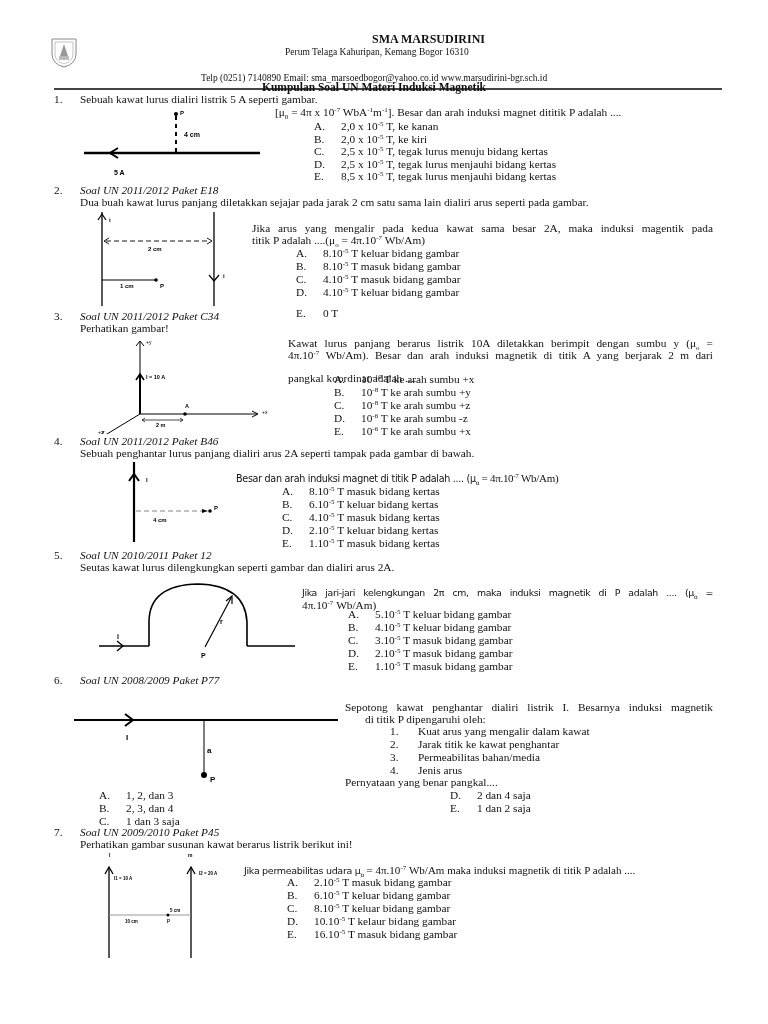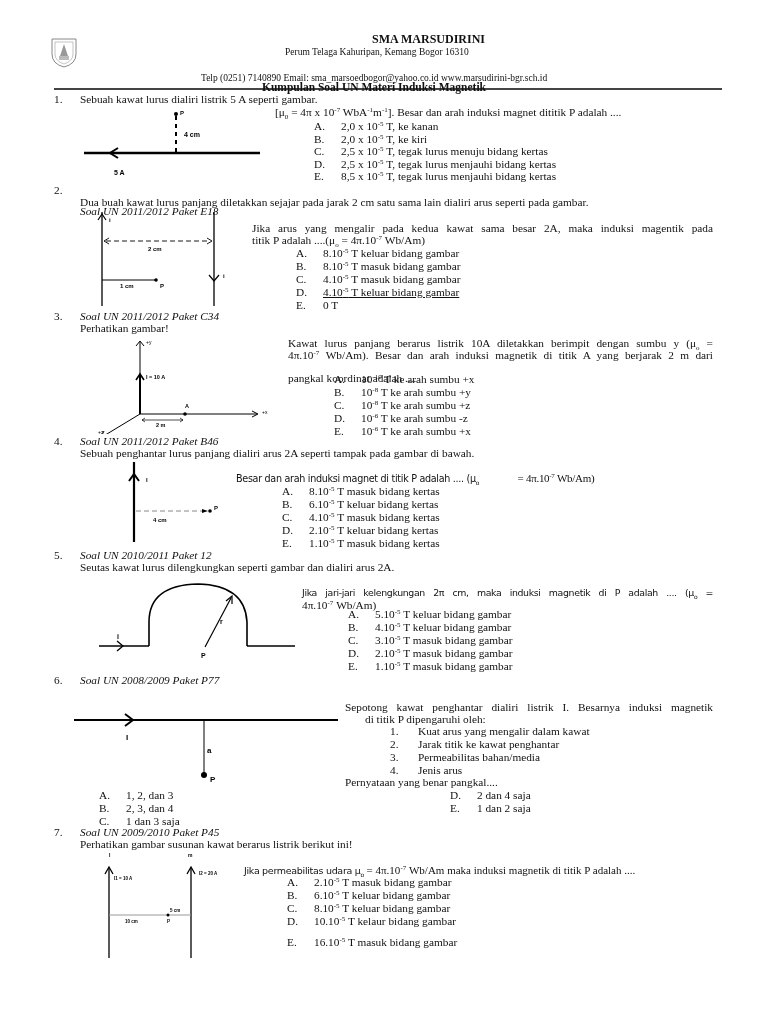--- a/index.html
+++ b/index.html
@@ -55,21 +55,21 @@
     <div class="line" style="position:relative; margin-bottom:0.5px;"><span class="opt-l">A.</span><span>2,0 x 10</span><sup>-5</sup><span> T, ke kanan</span></div>
     <div class="line" style="position:relative; margin-bottom:0.5px;"><span class="opt-l">B.</span><span>2,0 x 10</span><sup>-5</sup><span> T, ke kiri</span></div>
     <div class="line" style="position:relative; margin-bottom:0.5px;"><span class="opt-l">C.</span><span>2,5 x 10</span><sup>-5</sup><span> T, tegak lurus </span><span class="u">menuju</span><span> bidang kertas</span></div>
     <div class="line" style="position:relative; margin-bottom:0.5px;"><span class="opt-l">D.</span><span>2,5 x 10</span><sup>-5</sup><span> T, tegak lurus </span><span class="u">menjauhi</span><span> bidang kertas</span></div>
     <div class="line" style="position:relative;"><span class="opt-l">E.</span><span>8,5 x 10</span><sup>-5</sup><span> T, tegak lurus </span><span class="u">menjauhi</span><span> bidang kertas</span></div>
   </div>
 </div>
 
 <div>
   <div class="line" style="left:54px; top:184px;">2.</div>
-  <div class="line it" style="left:80px; top:184px;margin-top:21px;">Soal UN 2011/2012 Paket E18</div>
+  <div class="line it" style="left:80px; top:184px;">Soal UN 2011/2012 Paket E18</div>
   <div class="line" style="left:80px; top:196px;">Dua buah kawat lurus panjang diletakkan sejajar pada jarak 2 cm satu sama lain dialiri arus seperti pada gambar.</div>
   <svg class="abs" style="left:90px; top:208px;" width="140" height="100">
     <line x1="12" y1="4" x2="12" y2="98" stroke="#000" stroke-width="1.3"></line>
     <path d="M8 12 L12 6 L16 12" fill="none" stroke="#000" stroke-width="1.2"></path>
     <text x="19" y="14" font-size="6" font-weight="bold">i</text>
     <line x1="124" y1="4" x2="124" y2="98" stroke="#000" stroke-width="1.3"></line>
     <path d="M119 67 L124 73 L129 67" fill="none" stroke="#000" stroke-width="1.2"></path>
     <text x="133" y="70" font-size="6" font-weight="bold">i</text>
     <line x1="16" y1="33" x2="120" y2="33" stroke="#000" stroke-width="0.9" stroke-dasharray="5,3"></line>
     <path d="M19 30 L14 33 L19 36 M117 30 L122 33 L117 36" fill="none" stroke="#000" stroke-width="0.9"></path>
@@ -78,21 +78,21 @@
     <circle cx="66" cy="72" r="1.8" fill="#000"></circle>
     <text x="30" y="80" font-size="6" font-weight="bold">1 cm</text>
     <text x="70" y="80" font-size="6" font-weight="bold">P</text>
   </svg>
   <div class="line" style="left:252px; top:222px; width:461px; text-align:justify; text-align-last:justify;">Jika arus yang mengalir pada kedua kawat sama besar 2A, maka induksi magentik pada</div>
   <div class="line" style="left:252px; top:234px;"><span>titik P adalah ....(μ</span><sub style="font-size:7px">o</sub><span> = 4π.10</span><sup>-7</sup><span> Wb/Am)</span></div>
   <div class="abs" style="left:296px; top:247px;">
     <div class="line" style="position:relative; margin-bottom:1px;"><span class="opt-l">A.</span><span>8.10</span><sup>-5</sup><span> T keluar bidang gambar</span></div>
     <div class="line" style="position:relative; margin-bottom:1px;"><span class="opt-l">B.</span><span>8.10</span><sup>-5</sup><span> T masuk bidang gambar</span></div>
     <div class="line" style="position:relative; margin-bottom:1px;"><span class="opt-l">C.</span><span>4.10</span><sup>-5</sup><span> T masuk bidang gambar</span></div>
-    <div class="line" style="position:relative; margin-bottom:1px;text-decoration:underline;"><span class="opt-l">D.</span><span>4.10</span><sup>-5</sup><span> T keluar bidang gambar</span></div>
+    <div class="line" style="position:relative; margin-bottom:9px;"><span class="opt-l">D.</span><span>4.10</span><sup>-5</sup><span> T keluar bidang gambar</span></div>
     <div class="line" style="position:relative;"><span class="opt-l">E.</span><span>0 T</span></div>
   </div>
 </div>
 
 <div>
   <div class="line" style="left:54px; top:310px;">3.</div>
   <div class="line it" style="left:80px; top:310px;">Soal UN 2011/2012 Paket C34</div>
   <div class="line" style="left:80px; top:322px;">Perhatikan gambar!</div>
   <svg class="abs" style="left:90px; top:334px;" width="190" height="100">
     <line x1="50" y1="8" x2="50" y2="80" stroke="#000" stroke-width="1"></line>
@@ -132,21 +132,21 @@
   <svg class="abs" style="left:110px; top:460px;" width="120" height="85">
     <line x1="24" y1="2" x2="24" y2="82" stroke="#000" stroke-width="2.2"></line>
     <path d="M19 21 L24 14 L29 21" fill="none" stroke="#000" stroke-width="2"></path>
     <text x="36" y="22" font-size="6" font-weight="bold">I</text>
     <line x1="26" y1="51" x2="97" y2="51" stroke="#888" stroke-width="1" stroke-dasharray="5,3"></line>
     <path d="M92 49 L98 51 L92 53" fill="#000"></path>
     <circle cx="100" cy="51" r="1.8" fill="#000"></circle>
     <text x="104" y="50" font-size="6" font-weight="bold">P</text>
     <text x="43" y="62" font-size="6" font-weight="bold">4 cm</text>
   </svg>
-  <div class="line" style="left:236px; top:472px; font-family:'DejaVu Sans', sans-serif; font-size:9.6px; letter-spacing:-0.3px;"><span>Besar dan arah induksi magnet di titik P adalah .... (μ</span><sub style="font-size:6px">o</sub><span style="font-family:'Liberation Serif',serif; font-size:11px;margin-left:36px;"><span> = 4π.10</span><sup>-7</sup><span> Wb/Am)</span></span></div>
+  <div class="line" style="left:236px; top:472px; font-family:'DejaVu Sans', sans-serif; font-size:9.6px; letter-spacing:-0.3px;"><span>Besar dan arah induksi magnet di titik P adalah .... (μ</span><sub style="font-size:6px">o</sub><span style="font-family:'Liberation Serif',serif; font-size:11px;"><span> = 4π.10</span><sup>-7</sup><span> Wb/Am)</span></span></div>
   <div class="abs" style="left:282px; top:485px;">
     <div class="line" style="position:relative; margin-bottom:1px;"><span class="opt-l">A.</span><span>8.10</span><sup>-5</sup><span> T masuk bidang kertas</span></div>
     <div class="line" style="position:relative; margin-bottom:1px;"><span class="opt-l">B.</span><span>6.10</span><sup>-5</sup><span> T keluar bidang kertas</span></div>
     <div class="line" style="position:relative; margin-bottom:1px;"><span class="opt-l">C.</span><span>4.10</span><sup>-5</sup><span> T masuk bidang kertas</span></div>
     <div class="line" style="position:relative; margin-bottom:1px;"><span class="opt-l">D.</span><span>2.10</span><sup>-5</sup><span> T keluar bidang kertas</span></div>
     <div class="line" style="position:relative;"><span class="opt-l">E.</span><span>1.10</span><sup>-5</sup><span> T masuk bidang kertas</span></div>
   </div>
 </div>
 
 <div>
@@ -224,16 +224,16 @@
     <circle cx="73" cy="65" r="1.5" fill="#000"></circle>
     <text x="30" y="73" font-size="4.5" font-weight="bold">10 cm</text>
     <text x="75" y="62" font-size="4.5" font-weight="bold">5 cm</text>
     <text x="72" y="73" font-size="4.5" font-weight="bold">P</text>
   </svg>
   <div class="line" style="left:244px; top:864px; font-family:'DejaVu Sans', sans-serif; font-size:9.5px; letter-spacing:-0.3px;"><span>Jika permeabilitas udara μ</span><sub style="font-size:6px">o</sub><span style="font-family:'Liberation Serif',serif; font-size:11px; letter-spacing:0;"><span> = 4π.10</span><sup>-7</sup><span> Wb/Am maka induksi magnetik di titik P adalah ....</span></span></div>
   <div class="abs" style="left:287px; top:876px;">
     <div class="line" style="position:relative; margin-bottom:1px;"><span class="opt-l">A.</span><span>2.10</span><sup>-5</sup><span> T masuk bidang gambar</span></div>
     <div class="line" style="position:relative; margin-bottom:1px;"><span class="opt-l">B.</span><span>6.10</span><sup>-5</sup><span> T keluar bidang gambar</span></div>
     <div class="line" style="position:relative; margin-bottom:1px;"><span class="opt-l">C.</span><span>8.10</span><sup>-5</sup><span> T keluar bidang gambar</span></div>
-    <div class="line" style="position:relative; margin-bottom:9px;"><span class="opt-l">D.</span><span>10.10</span><sup>-5</sup><span> T kelaur bidang gambar</span></div>
+    <div class="line" style="position:relative; margin-bottom:1px;"><span class="opt-l">D.</span><span>10.10</span><sup>-5</sup><span> T kelaur bidang gambar</span></div>
     <div class="line" style="position:relative;"><span class="opt-l">E.</span><span>16.10</span><sup>-5</sup><span> T masuk bidang gambar</span></div>
   </div>
 </div>
 
 </body></html>

